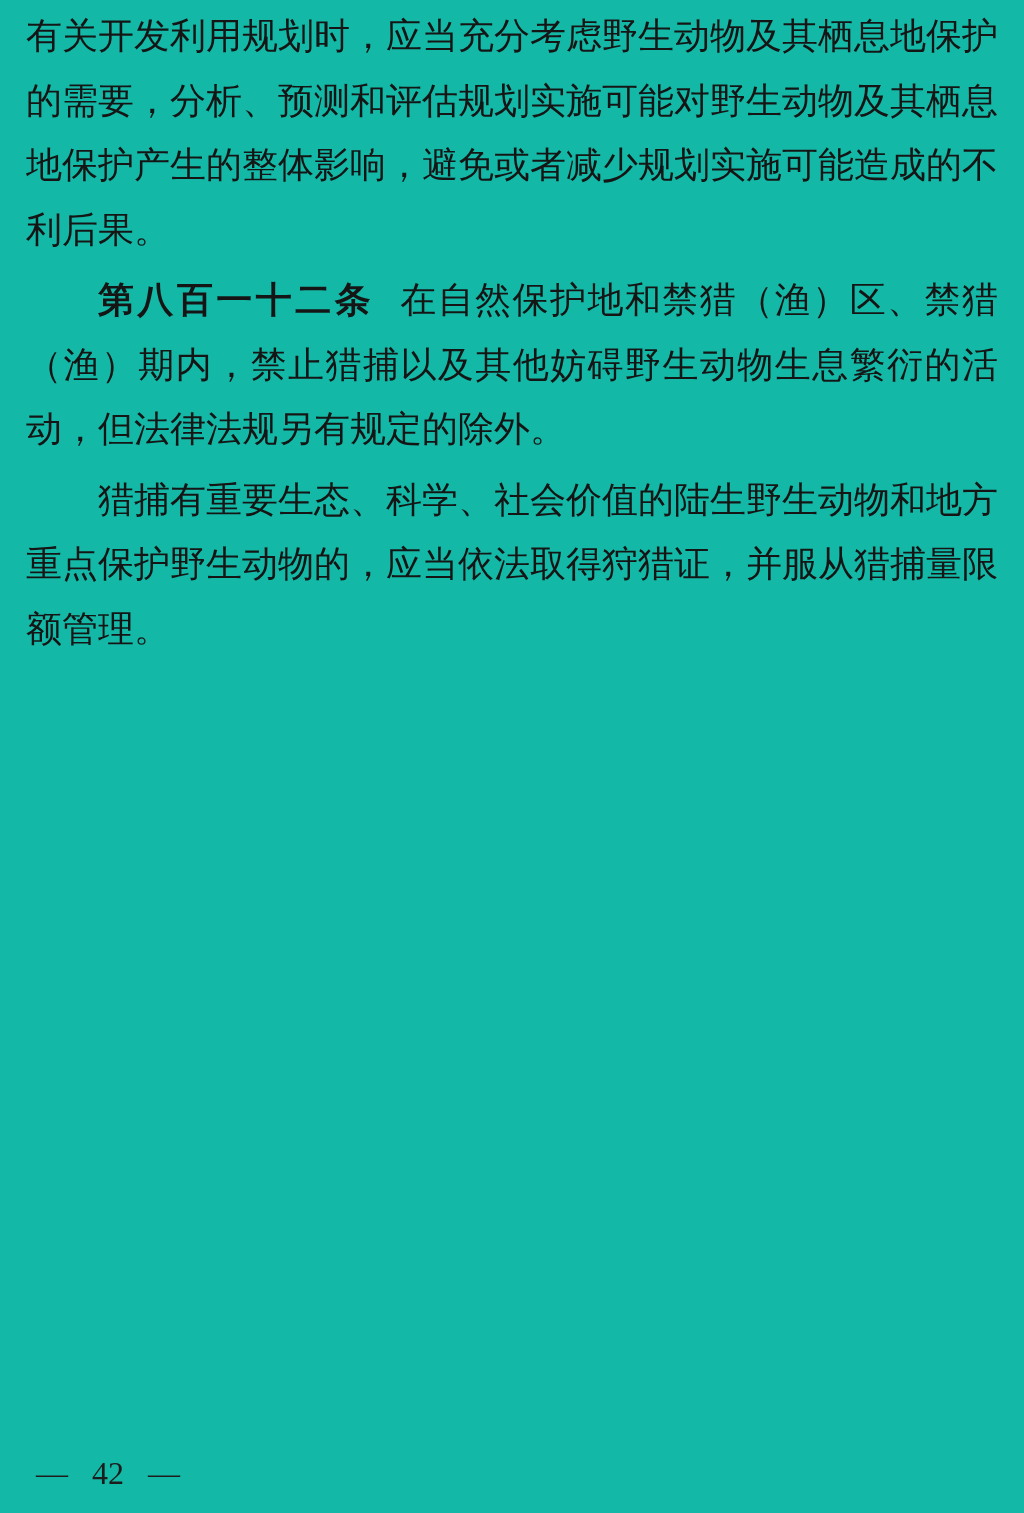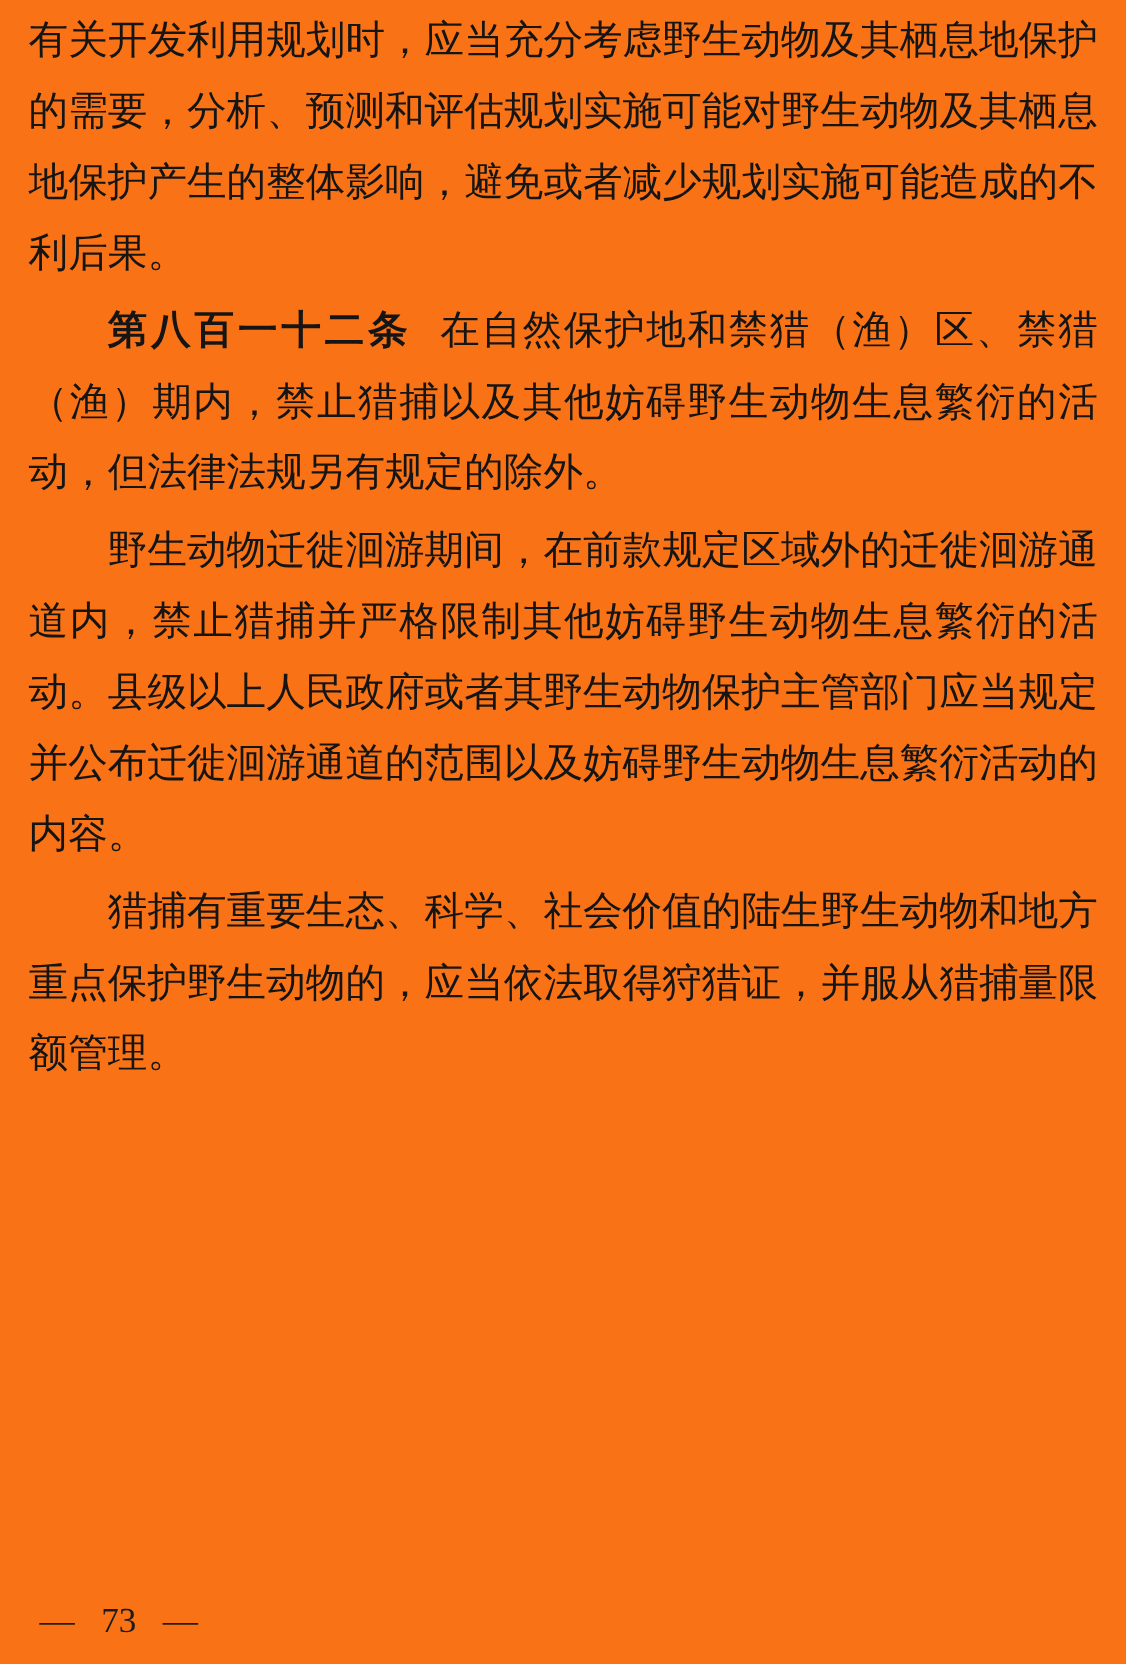--- a/index.html
+++ b/index.html
@@ -51,35 +51,34 @@
     line-height: 36px;
     display: flex;
     align-items: center;
     gap: 24px;
     color: #1c1c1c;
   }
 </style>
 </head>
 <body>
 
-<div class="page" style="background: #f97316; color: rgb(21, 21, 21);">
+<div class="page" style="background: #14b8a6; color: rgb(21, 21, 21);">
 
   <div class="content">
 
     <p class="para"><span>有关开发利用规划时，应当充分考虑野生动物及其栖息地保护的需要，分析、预测和评估规划实施可能对野生动物及其栖息地保护产生的整体影响，避免或者减少规划实施可能造成的不利后果。</span></p>
 
 
     <p class="para indent"><span class="article-no">第八百一十二条</span><span>在自然保护地和禁猎（渔）区、禁猎（渔）期内，禁止猎捕以及其他妨碍野生动物生息繁衍的活动，但法律法规另有规定的除外。</span></p>
 
-    <p class="para indent"><span>野生动物迁徙洄游期间，在前款规定区域外的迁徙洄游通道内，禁止猎捕并严格限制其他妨碍野生动物生息繁衍的活动。县级以上人民政府或者其野生动物保护主管部门应当规定并公布迁徙洄游通道的范围以及妨碍野生动物生息繁衍活动的内容。</span></p>
 
 
     <p class="para indent"><span>猎捕有重要生态、科学、社会价值的陆生野生动物和地方重点保护野生动物的，应当依法取得狩猎证，并服从猎捕量限额管理。</span></p>
 
   </div>
 
   <div class="footer">
     <span>—</span>
-    <span>73</span>
+    <span>42</span>
     <span>—</span>
   </div>
 
 </div>
 
 </body></html>

